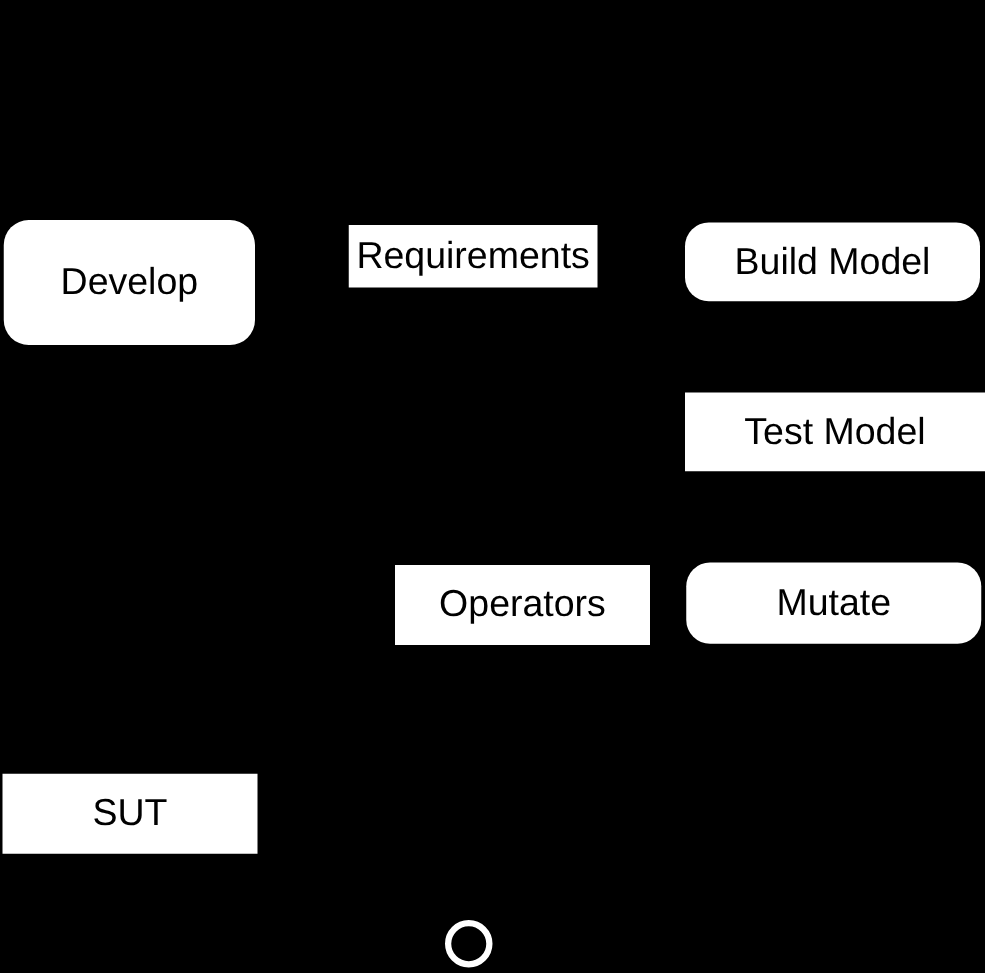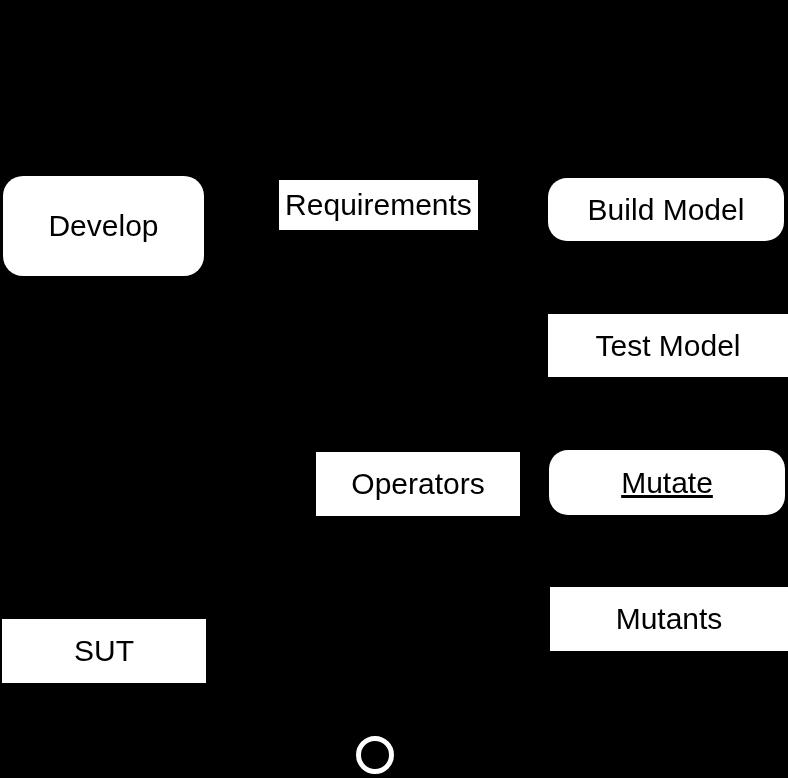--- a/index.html
+++ b/index.html
@@ -29,21 +29,21 @@
   }
   .rounded { border-radius: 19px; }
   .label { display: block; }
   .label .line { display: block; }
 
   #n-develop-system { left: 3px;   top: 176px; width: 201px; height: 100px; border-radius: 20px; }
   #n-requirements   { left: 279px; top: 180px; width: 199px; height: 50px; }
   #n-build-model    { left: 548px; top: 178px; width: 236px; height: 63px; }
   #n-test-model     { left: 548px; top: 314px; width: 240px; height: 63px; }
   #n-operators      { left: 276px; top: 452px; width: 204px; height: 64px; margin-left: 40px; }
-  #n-mutate         { left: 549px; top: 450px; width: 236px; height: 65px; text-decoration: underline; }
+  #n-mutate         { left: 549px; top: 450px; width: 236px; height: 65px; }
   #n-sut            { left: 2px;   top: 619px; width: 204px; height: 64px; }
   #n-mutants        { left: 550px; top: 587px; width: 238px; height: 64px; }
 
   #n-start-circle {
     position: absolute;
     left: 356px;
     top: 736px;
     width: 38px;
     height: 38px;
     box-sizing: border-box;
@@ -80,19 +80,16 @@
   </div>
 
   <div class="node rounded" id="n-mutate">
     <span class="label">Mutate</span>
   </div>
 
   <div class="node" id="n-sut">
     <span class="label">SUT</span>
   </div>
 
-  <div class="node" id="n-mutants">
-    <span class="label">Mutants</span>
-  </div>
 
   <div id="n-start-circle"></div>
 
 </div>
 
 </body></html>

